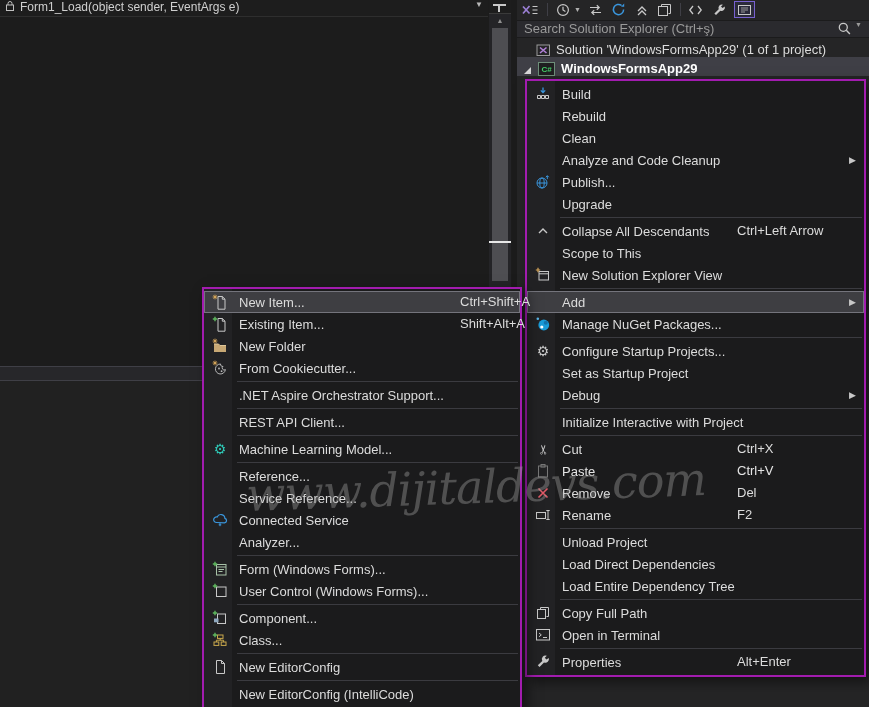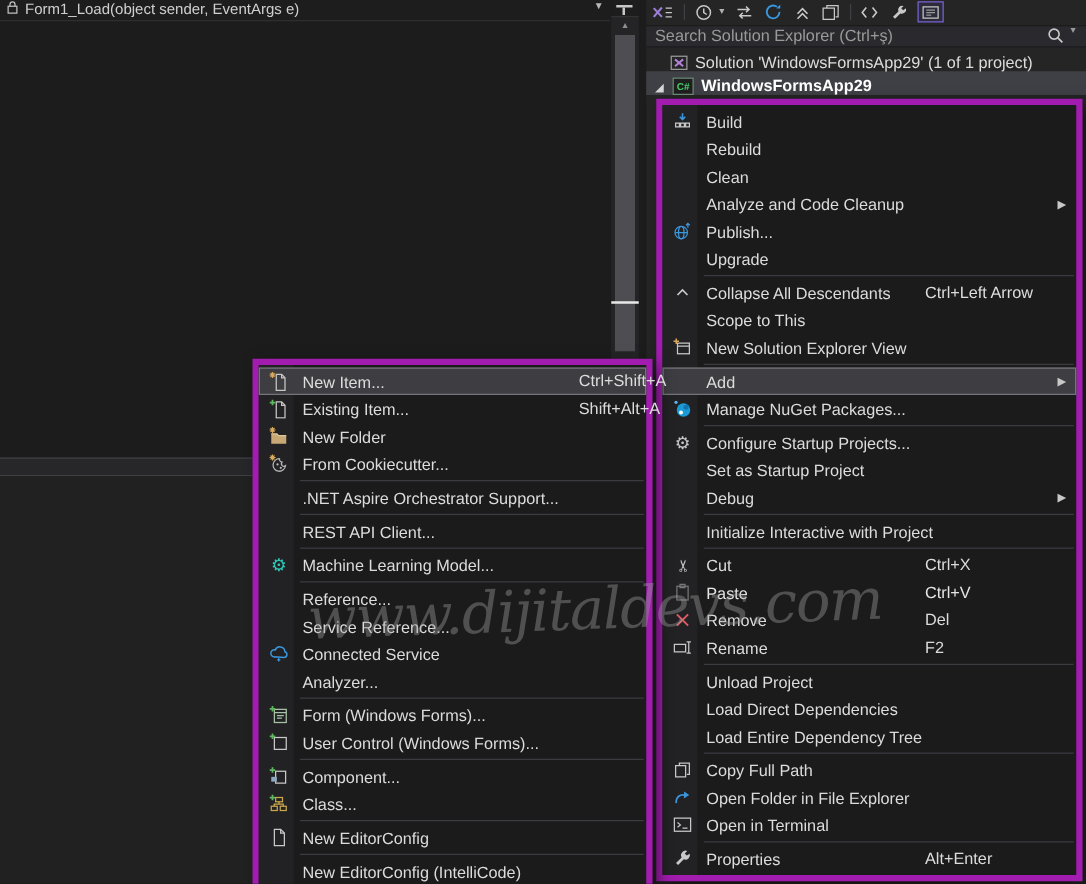--- a/index.html
+++ b/index.html
@@ -33,21 +33,21 @@
 #search-text{flex:1;white-space:nowrap;overflow:hidden}
 #search-caret{font-size:7px;color:#9a9a9a;margin-left:3px}
 .trow{display:flex;align-items:flex-end;height:19px;white-space:nowrap}
 #solution-row{padding-left:19px}
 #project-row{background:#3f3f46;padding-left:5px;color:#fff;font-weight:bold}
 .tree-ico{margin-right:5px;display:flex;align-items:center}
 #expand-tri{width:0;height:0;border-bottom:7px solid #d8d8d8;border-left:7px solid transparent;margin:0 7px 2px 2px}
 #csharp-badge{width:17px;height:14px;border:1px solid #6e8f7a;color:#45d06a;font-size:8px;font-weight:bold;display:flex;align-items:center;justify-content:center;margin-right:6px;background:#1f1f20}
 
 
-.menu{position:absolute;background:#1b1b1c;border:5px solid #a21caf;padding:2px 0;box-shadow:5px 5px 12px rgba(0,0,0,.5)}
+.menu{position:absolute;background:#1b1b1c;border:2px solid #a21caf;padding:2px 0;box-shadow:5px 5px 12px rgba(0,0,0,.5)}
 .menu::before{content:"";position:absolute;left:0;top:0;bottom:0;width:28px;background:#222224}
 #ctx{left:525px;top:79px;width:341px;z-index:10}
 #sub{left:202px;top:287px;width:320px;z-index:20}
 .r{position:relative;display:flex;align-items:center;height:22px;padding:0 8px 0 4px;color:#dcdcdc}
 .i{width:24px;height:18px;flex:none;display:flex;align-items:center;justify-content:center;margin-right:7px}
 .l{white-space:nowrap}
 .s{position:absolute;left:210px;line-height:22px;white-space:nowrap}
 #sub .s{left:256px}
 .a{position:absolute;right:8px;font-size:9px;color:#c8c8c8}
 .hl{background:#3e3e42;outline:1px solid #74747c;outline-offset:-1px}
@@ -322,29 +322,20 @@
         <svg width="16" height="16">
           <rect x="2.5" y="4.5" width="8" height="9" fill="none" stroke="#c8c8c8"></rect>
           <path d="M5.5 4.5v-2h8v9h-2" fill="none" stroke="#c8c8c8"></path>
         </svg>
       </span>
       <span class="l">Copy Full Path</span>
     </div>
   <div class="r">
       <span class="i">
         <svg width="16" height="16">
-          <path d="M3 12.5c-.5-5 3.5-7.5 7-6.3" fill="none" stroke="#3a96dd" stroke-width="1.4"></path>
-          <path d="M9.3 3.2L13.4 6l-4.3 2.8z" fill="#3a96dd"></path>
-        </svg>
-      </span>
-      <span class="l">Open Folder in File Explorer</span>
-    </div>
-  <div class="r">
-      <span class="i">
-        <svg width="16" height="16">
           <rect x="1.5" y="2.5" width="13" height="10.5" fill="none" stroke="#c8c8c8"></rect>
           <path d="M4 6l2.3 1.9L4 9.8" fill="none" stroke="#c8c8c8"></path>
           <path d="M8 10.5h4" stroke="#c8c8c8"></path>
         </svg>
       </span>
       <span class="l">Open in Terminal</span>
     </div>
   <div class="sep"></div>
   <div class="r">
       <span class="i">

